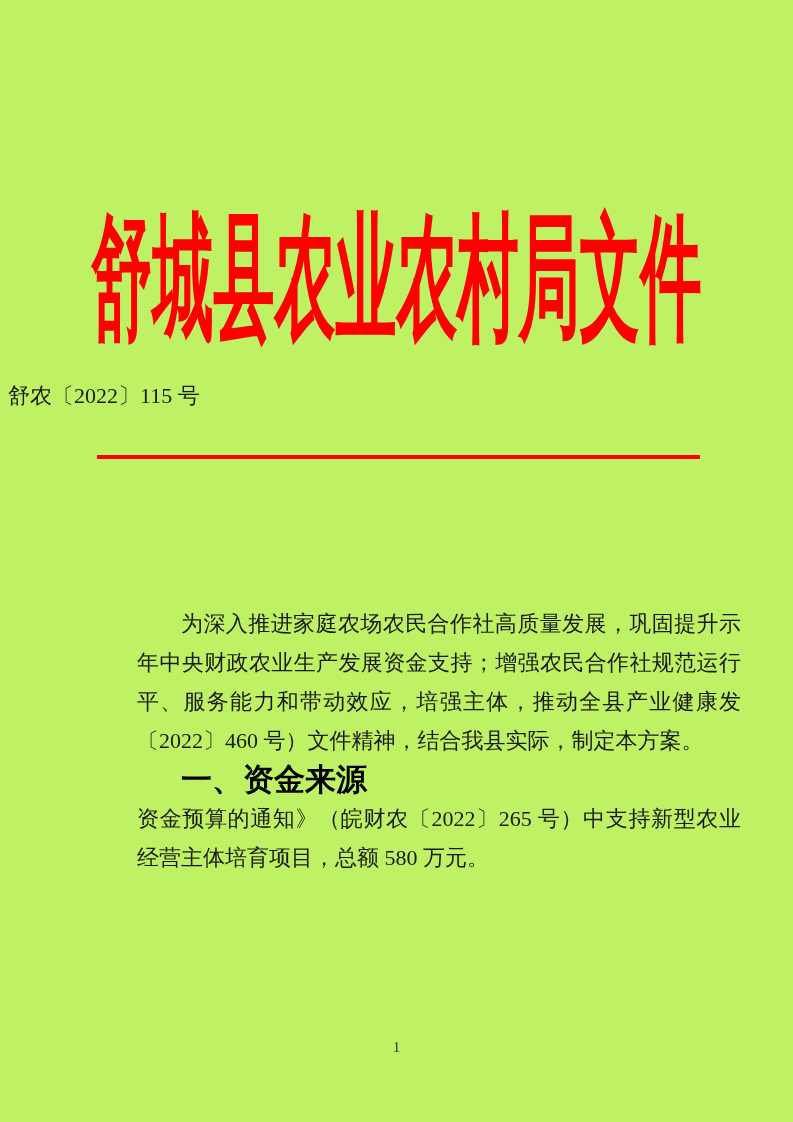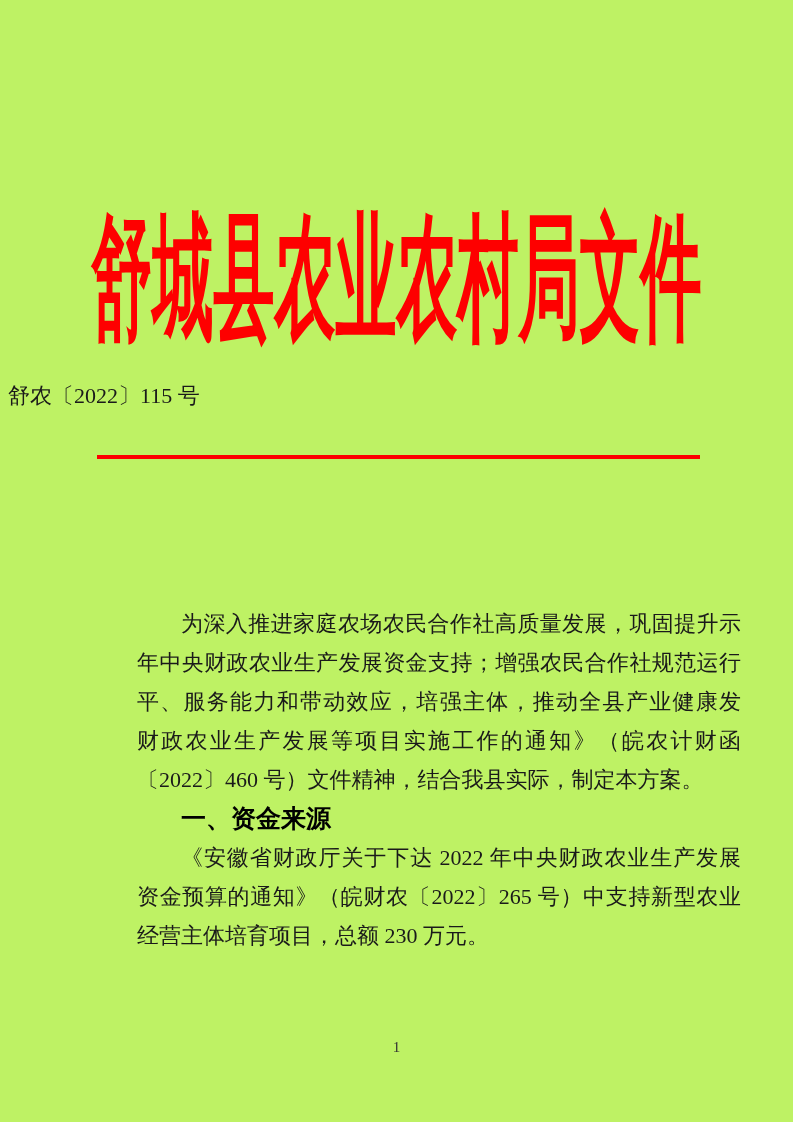--- a/index.html
+++ b/index.html
@@ -90,21 +90,21 @@
   }
   .bline.first {
     text-indent: 44px;
   }
   .bline.end {
     text-align-last: left;
   }
   .bline.heading {
     font-family: "Liberation Sans", "DejaVu Sans", sans-serif;
     font-weight: bold;
-    font-size: 25px;
+    font-size: 31px;
     text-align-last: left;
     text-indent: 44px;
     color: #000000;
   }
   
   .page-number {
     position: absolute;
     top: 1037px;
     left: 0;
     width: 100%;
@@ -125,23 +125,21 @@
 
   <div class="doc-number">舒农〔2022〕115 号</div>
 
   <div class="divider"></div>
 
 
   <div class="body-block">
     <div class="bline first">为深入推进家庭农场农民合作社高质量发展，巩固提升示</div>
     <div class="bline">年中央财政农业生产发展资金支持；增强农民合作社规范运行水</div>
     <div class="bline end">平、服务能力和带动效应，培强主体，推动全县产业健康发展。</div>
-    <div class="bline">财政农业生产发展等项目实施工作的通知》（皖农计财函</div>
     <div class="bline end">〔2022〕460 号）文件精神，结合我县实际，制定本方案。</div>
     <div class="bline heading">一、资金来源</div>
-    <div class="bline first">《安徽省财政厅关于下达 2022 年中央财政农业生产发展</div>
     <div class="bline">资金预算的通知》（皖财农〔2022〕265 号）中支持新型农业</div>
-    <div class="bline end">经营主体培育项目，总额 230 万元。</div>
+    <div class="bline end">经营主体培育项目，总额 580 万元。</div>
   </div>
 
   <div class="page-number">1</div>
 
 </div>
 
 </body></html>

